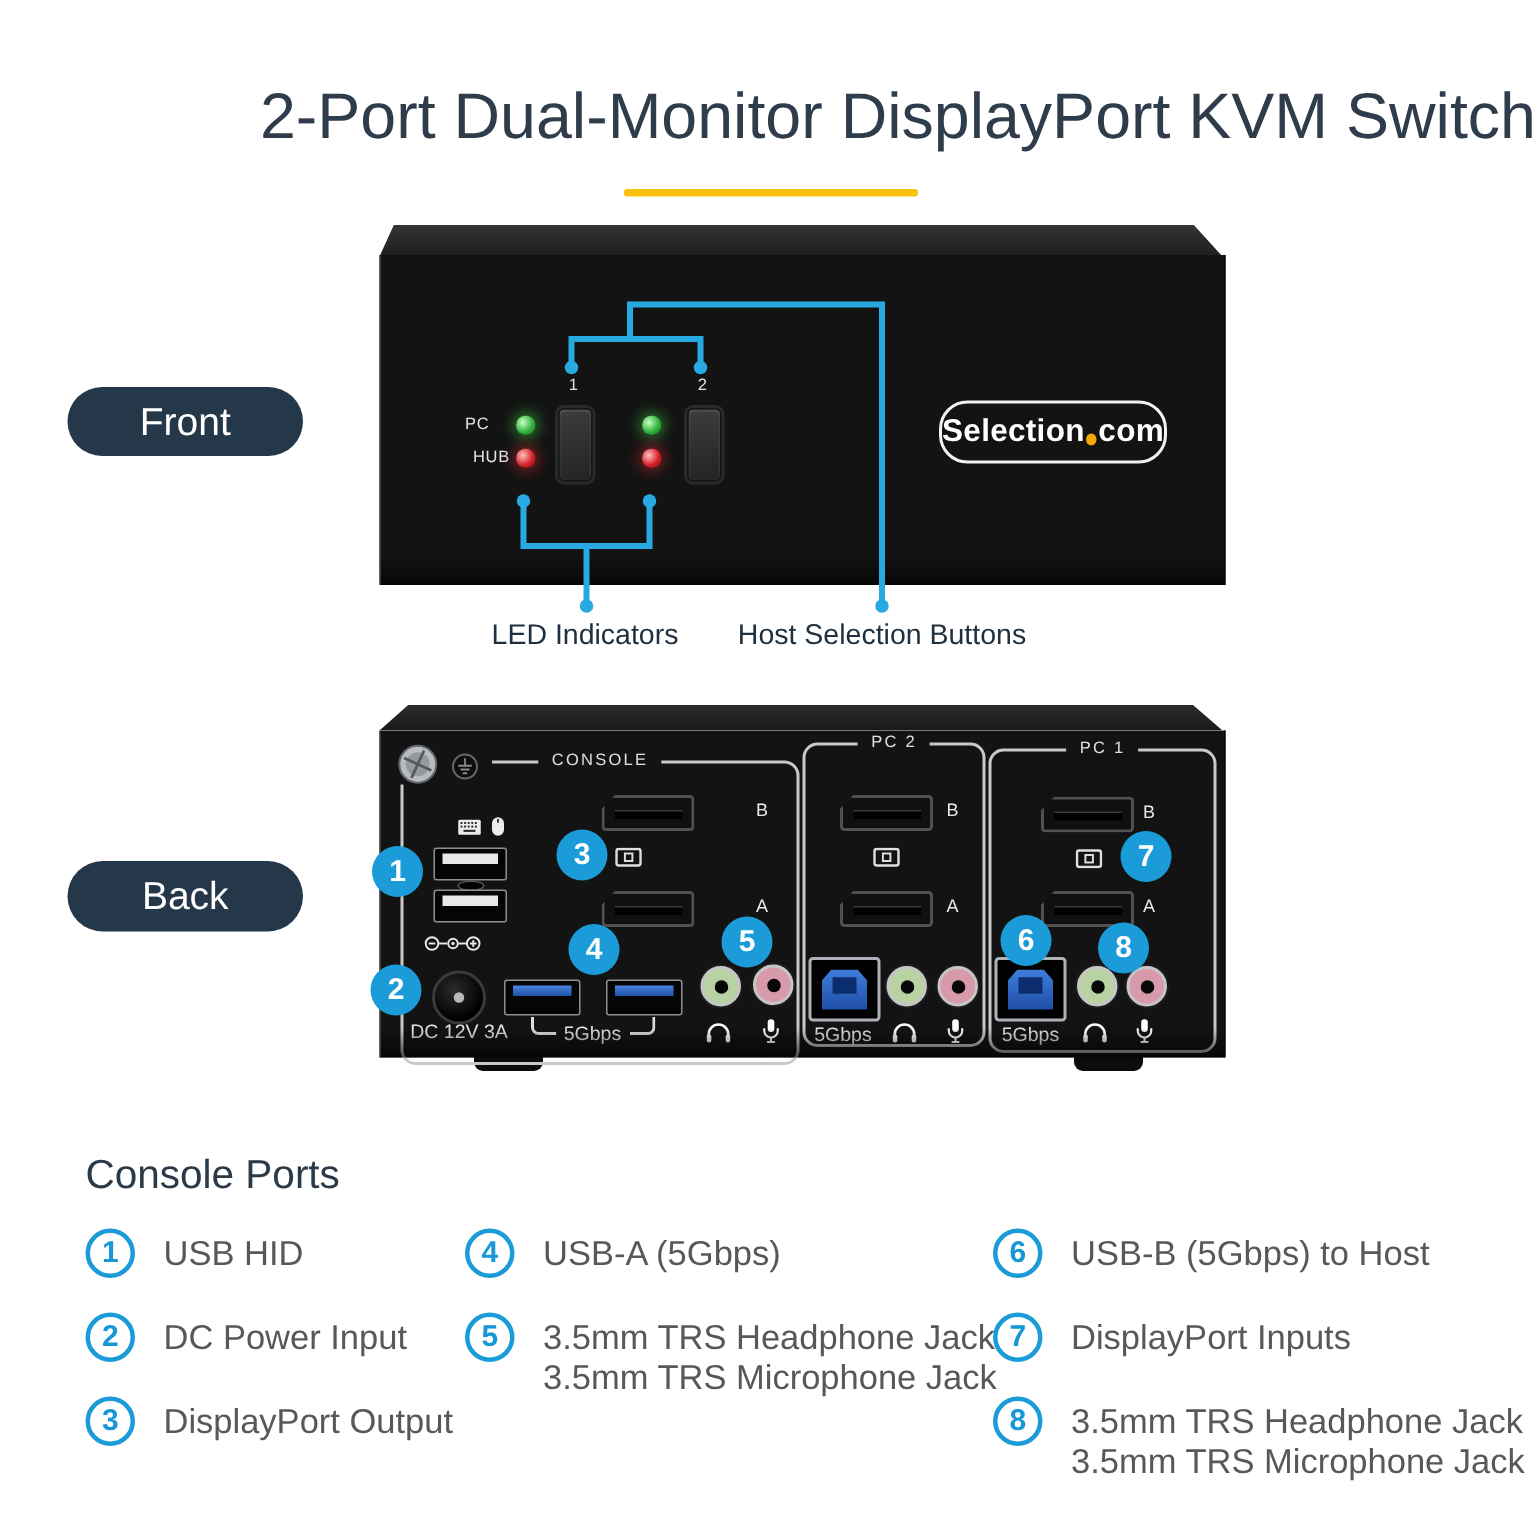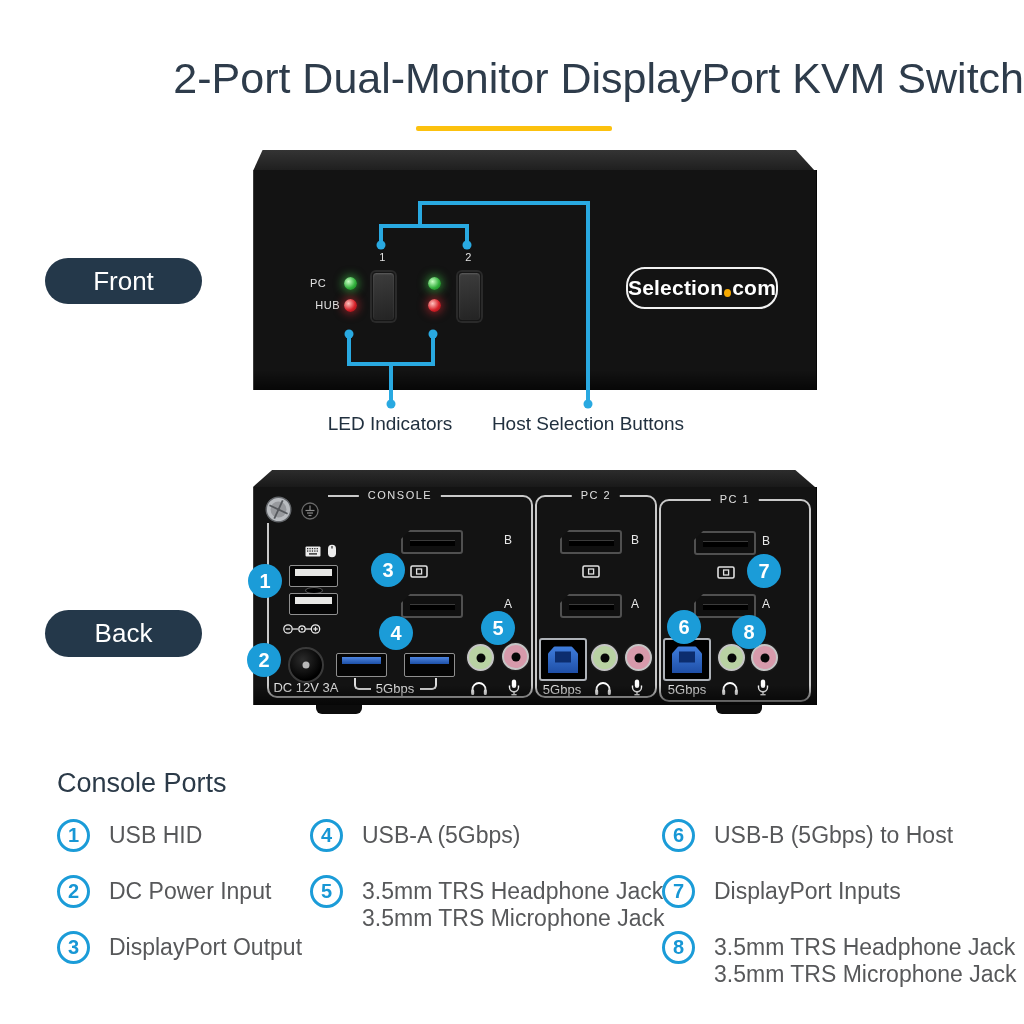--- a/index.html
+++ b/index.html
@@ -135,32 +135,32 @@
       <circle cx="588" cy="404" r="4.5"></circle>
         <circle cx="349" cy="334" r="4.5"></circle>
       <circle cx="433" cy="334" r="4.5"></circle>
         <circle cx="391" cy="404" r="4.5"></circle>
     </g>
   </svg>
 
   <div class="abs callout-label" style="left:290px;top:413px;width:200px;">LED Indicators</div>
   <div class="abs callout-label" style="left:488px;top:413px;width:200px;">Host Selection Buttons</div>
 
-  <div class="abs pill" style="left:45px;top:574px;width:157px;height:47px;margin-top:36px;">
+  <div class="abs pill" style="left:45px;top:574px;width:157px;height:47px;">
     <span>Back</span>
   </div>
 
   <div class="abs top-face" style="left:253px;top:470px;width:562px;height:17px;
        clip-path:polygon(3.4% 0,96.5% 0,100% 100%,0 100%);background:linear-gradient(180deg,#2c2c2c,#191919);"></div>
   <div class="abs foot" style="left:316px;top:703px;width:46px;height:11px;"></div>
   <div class="abs foot" style="left:716px;top:703px;width:46px;height:11px;"></div>
 
   <div class="abs face" style="left:253px;top:487px;width:562px;height:218px;">
 
-    <div class="abs section-box" style="left:13px;top:8px;width:262px;height:199px;">
+    <div class="abs section-box" style="left:13px;top:20px;width:262px;height:199px;">
       <span class="section-header">CONSOLE</span>
     </div>
 
     <div class="abs corner-patch" style="left:6px;top:2px;width:68px;height:34px;"></div>
 
     <svg class="abs" style="left:11px;top:9px;z-index:3;" width="27" height="27" viewBox="0 0 27 27">
       <circle cx="13.5" cy="13.5" r="12.3" fill="#b9bcc0" stroke="#63666a" stroke-width="1.4"></circle>
       <circle cx="13.5" cy="13.5" r="8" fill="#97999d"></circle>
       <g transform="rotate(25 13.5 13.5)" fill="#55585c">
         <rect x="12.6" y="3.5" width="1.8" height="20"></rect>

